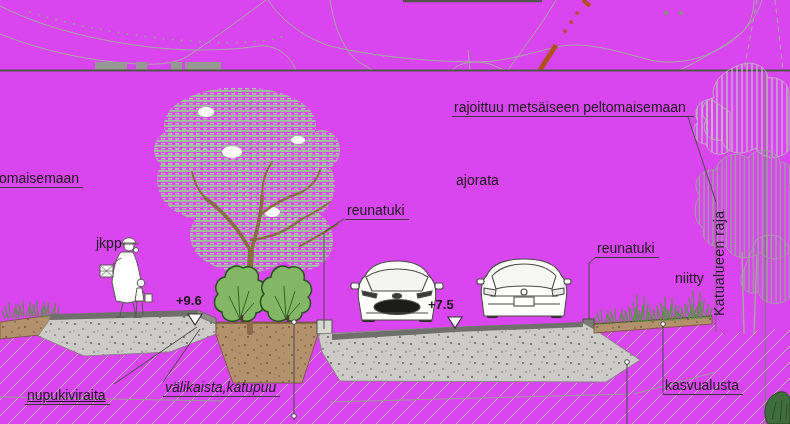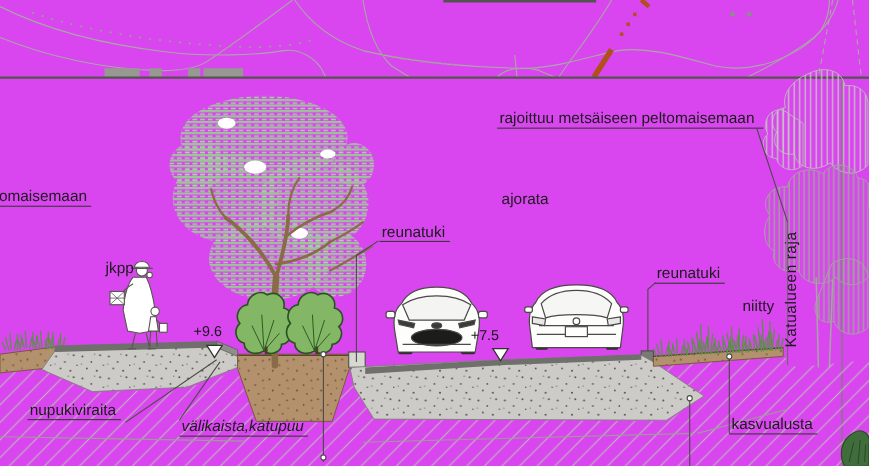--- a/index.html
+++ b/index.html
@@ -1,21 +1,21 @@
 <!DOCTYPE html>
 <html><head>
 <meta charset="utf-8">
 <style>
   html,body{margin:0;padding:0;background:#ffffff;}
   #stage{position:relative;width:790px;height:424px;overflow:hidden;background:#d946ef;
          font-family:"Liberation Sans",sans-serif;}
   #drawing{position:absolute;left:0;top:0;}
   .lbl{position:absolute;font-size:14px;line-height:16px;color:#1b1b1b;white-space:nowrap;}
   .und{border-bottom:1.3px solid #3a3a38;padding:0 4px 1px 2px;display:inline-block;}
-  .elev{font-size:13px;color:#161616;}
+  .elev{font-size:13px;color:#161616;font-weight:bold;}
   .vert{writing-mode:vertical-rl;transform:rotate(180deg);letter-spacing:.5px;}
   .two-line span{display:inline-block;font-style:italic;}
 </style>
 </head>
 <body>
 
 <div id="stage">
 
 <svg id="drawing" width="790" height="424" viewBox="0 0 790 424" xmlns="http://www.w3.org/2000/svg">
   <defs>
@@ -280,21 +280,21 @@
 <div class="lbl und" style="left:595px;top:240px;">reunatuki</div>
 
 <div class="lbl" style="left:634px;top:270px;margin-left:41px;">niitty</div>
 
 <div class="lbl vert" style="left:711px;top:196px;height:120px;">Katualueen raja</div>
 
 <div class="lbl elev" style="left:176px;top:293px;">+9.6</div>
 
 <div class="lbl elev" style="left:428px;top:297px;">+7.5</div>
 
-<div class="lbl und" style="left:25px;top:364px;">nupukiviraita</div>
+<div class="lbl und" style="left:25px;top:387px;text-decoration:underline;">nupukiviraita</div>
 
 <div class="lbl two-line" style="left:163px;top:379px;">
   <span class="und">välikaista,katupuu</span><br>
 </div>
 
 <div class="lbl und" style="left:663px;top:377px;">kasvualusta</div>
 
 </div>
 
 </body></html>

